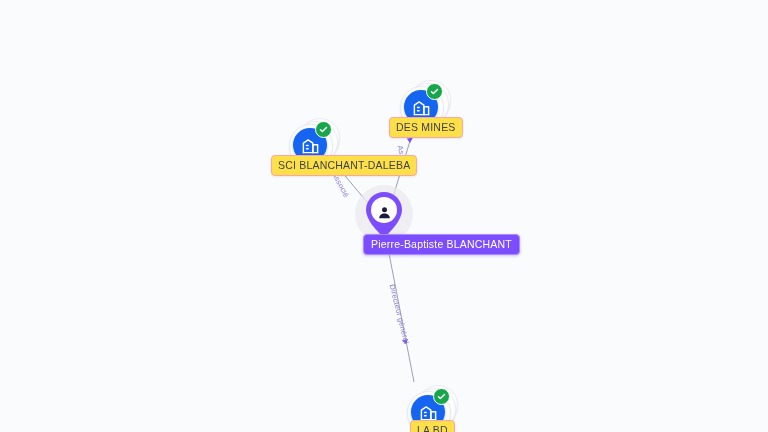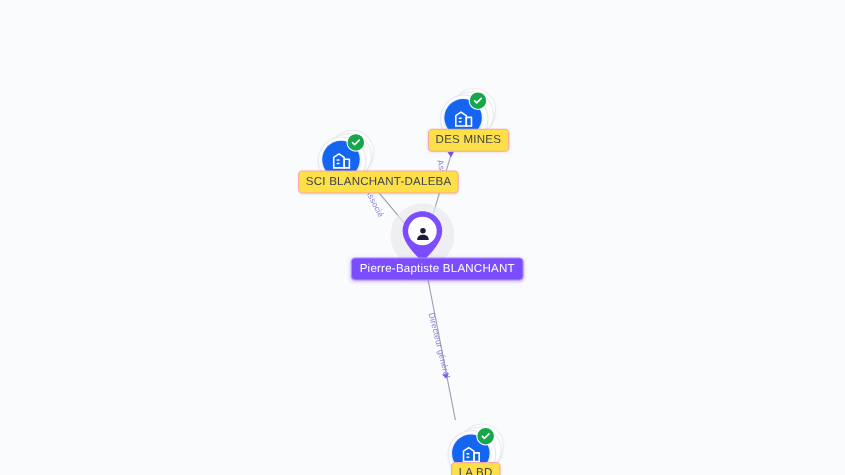--- a/index.html
+++ b/index.html
@@ -85,20 +85,21 @@
     box-shadow: 0 1px 2px rgba(60,64,80,0.10);
     letter-spacing: .2px;
   }
   .node-label.person {
     background: #7c4dff;
     border: 1px solid #a98bff;
     color: #ffffff;
     font-size: 10.5px;
     padding: 3px 7px;
     box-shadow: 0 1px 3px rgba(124,77,255,0.35);
+    margin-left: 44px;
   }
 
   
   .person-node {
     position: absolute;
     width: 54px;
     height: 56px;
   }
   .pin-halo {
     position: absolute;

